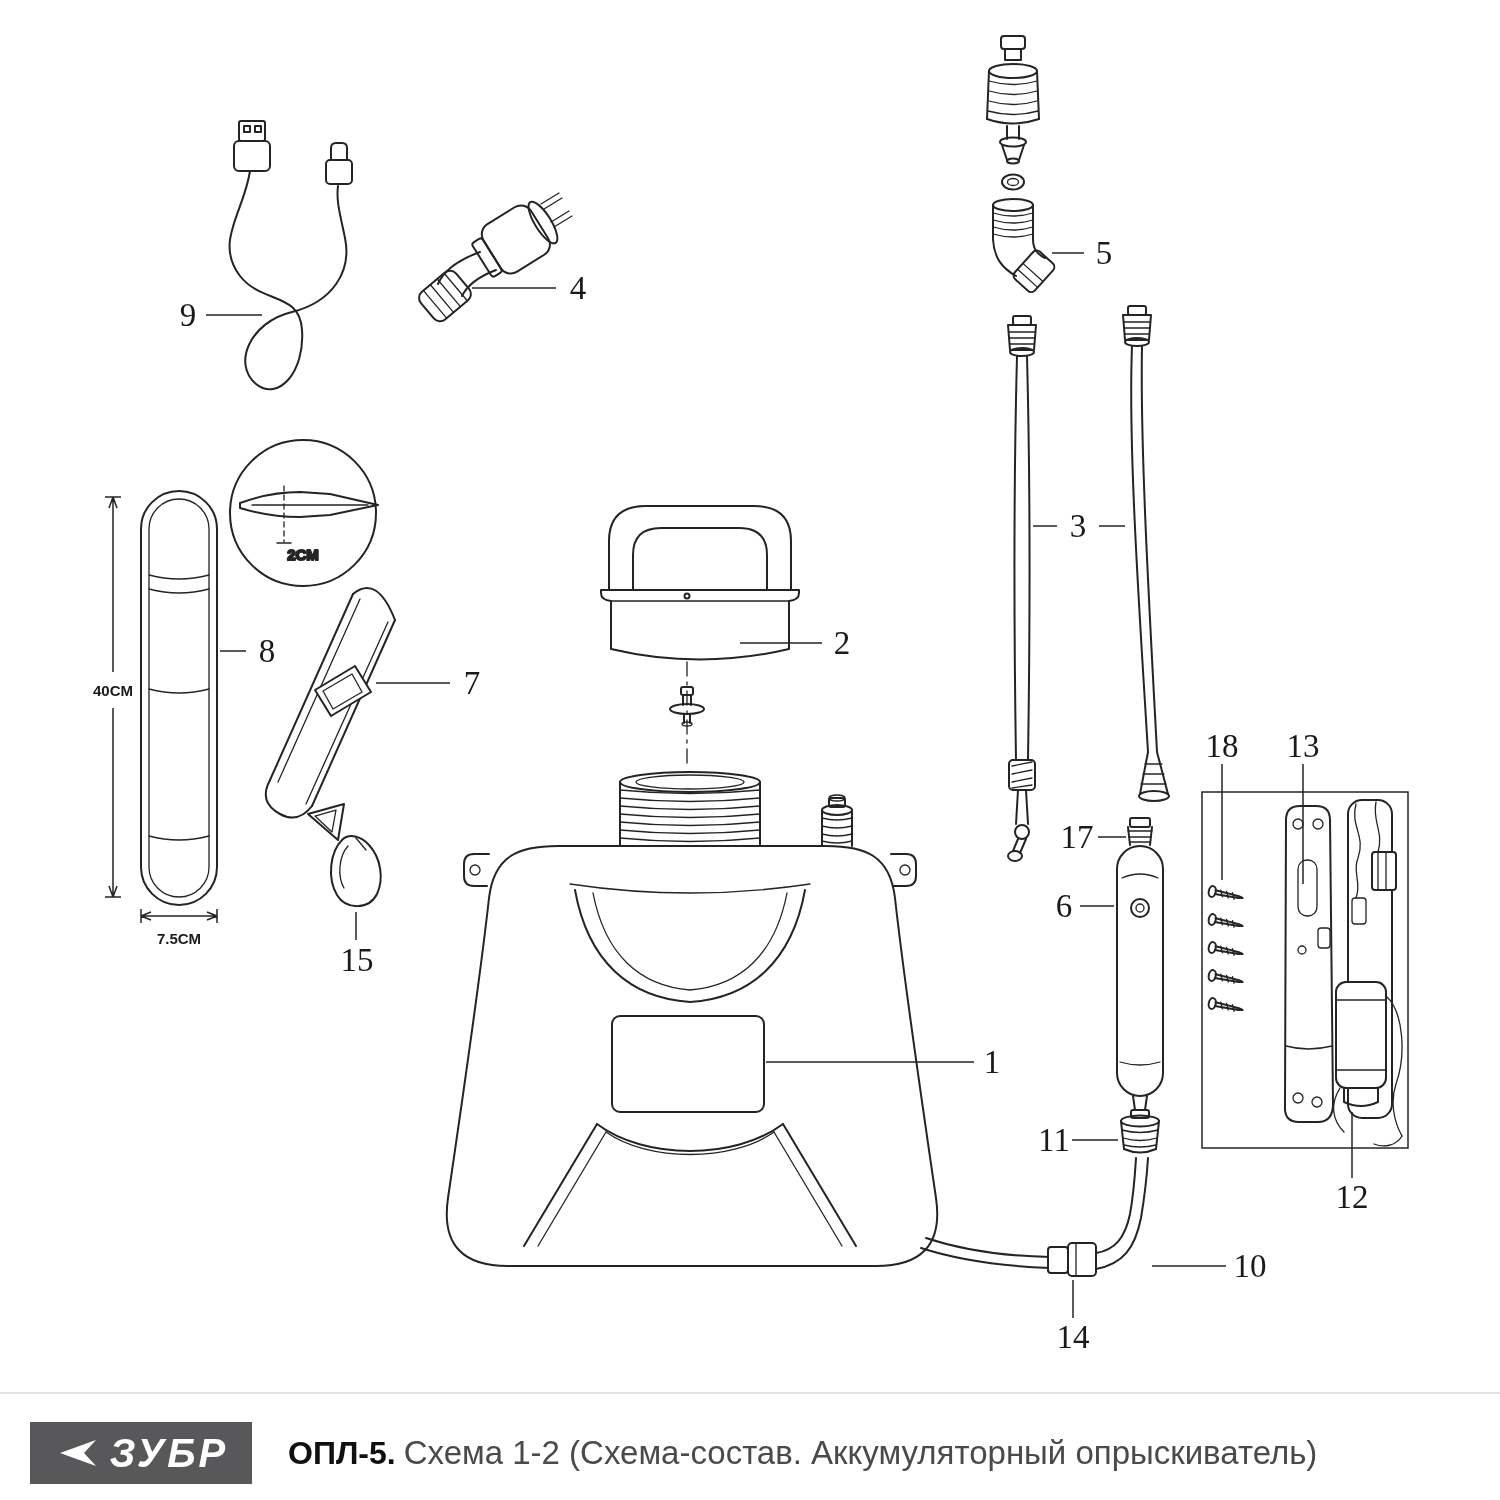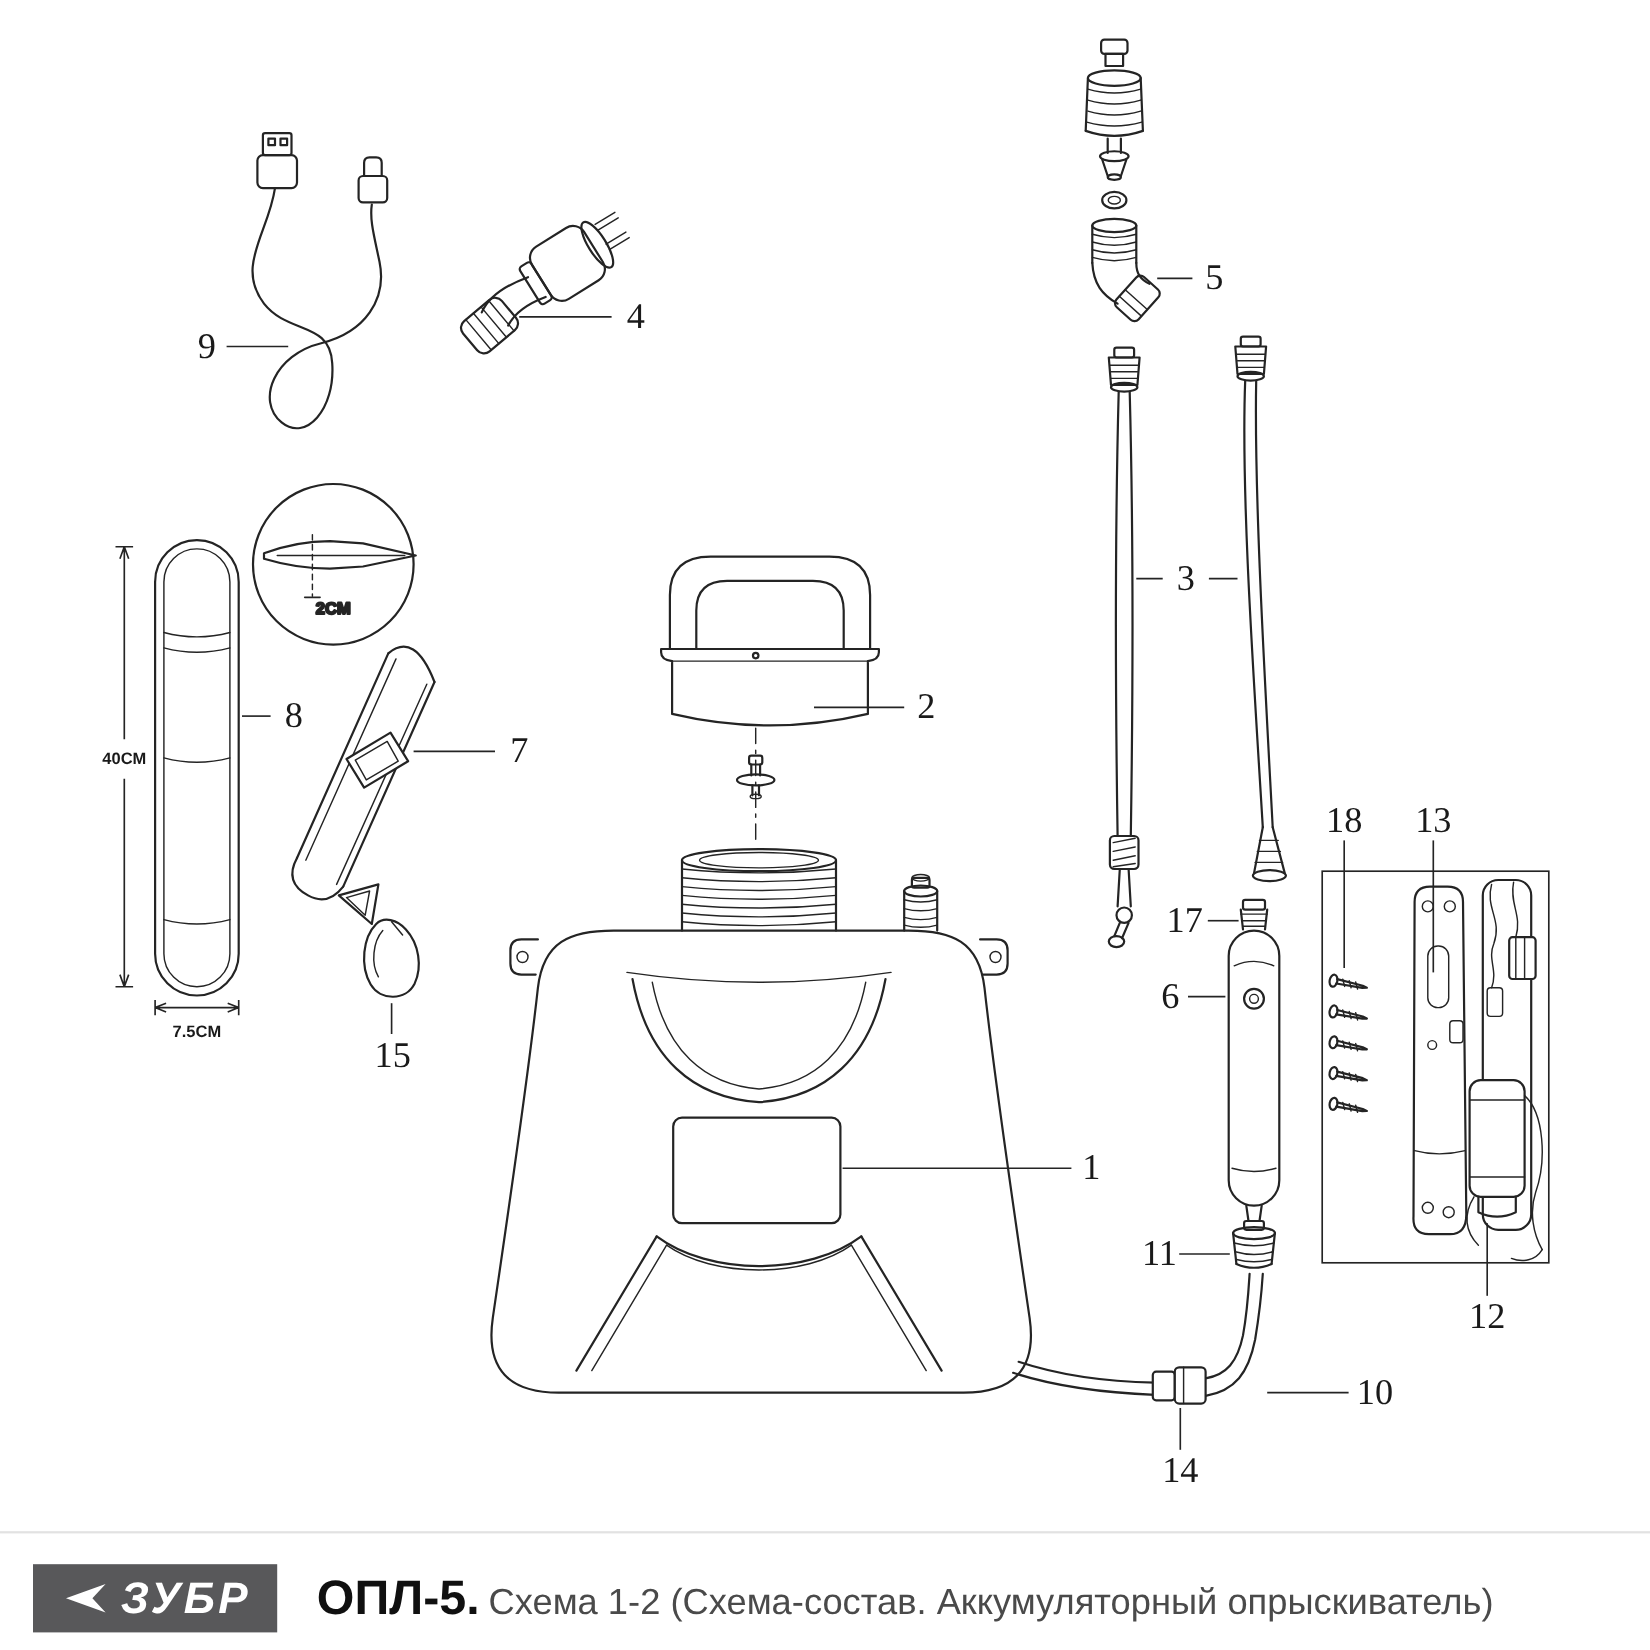--- a/index.html
+++ b/index.html
@@ -15,21 +15,21 @@
   .dashdot{fill:none;stroke:#242424;stroke-width:1.3;stroke-dasharray:14 6 3 6;}
   text{text-anchor:middle;dominant-baseline:central;}
   text.num{font-family:"Liberation Serif", serif;font-size:33px;fill:#1a1a1a;}
   text.dim{font-family:"Liberation Sans", sans-serif;font-size:15px;font-weight:bold;fill:#1a1a1a;}
   .footer{position:absolute;left:0;top:1392px;width:1500px;height:108px;border-top:2px solid #e2e2e2;background:#fff;}
   .footer-inner{display:flex;align-items:center;gap:36px;padding:28px 0 0 30px;}
   .brand-plate{background:#58585a;width:222px;height:62px;display:flex;align-items:center;justify-content:center;gap:12px;flex:0 0 auto;}
   .brand-arrow{width:44px;height:30px;display:block;}
   .brand-text{color:#ffffff;font-weight:bold;font-style:italic;font-size:40px;letter-spacing:3px;line-height:1;}
   .caption{font-size:33px;color:#4a4a4a;white-space:nowrap;}
-  .caption .model{font-weight:bold;color:#101010;font-size:44px;margin-right:8px;}
+  .caption .model{font-weight:bold;color:#101010;font-size:32px;margin-right:8px;}
 </style>
 </head>
 <body>
 
 <svg class="diagram" width="1500" height="1392" viewBox="0 0 1500 1392">
 
   <g class="ln">
     <rect x="239" y="121" width="26" height="20" rx="2"></rect>
     <rect x="244" y="126" width="6" height="6"></rect>
     <rect x="255" y="126" width="6" height="6"></rect>

